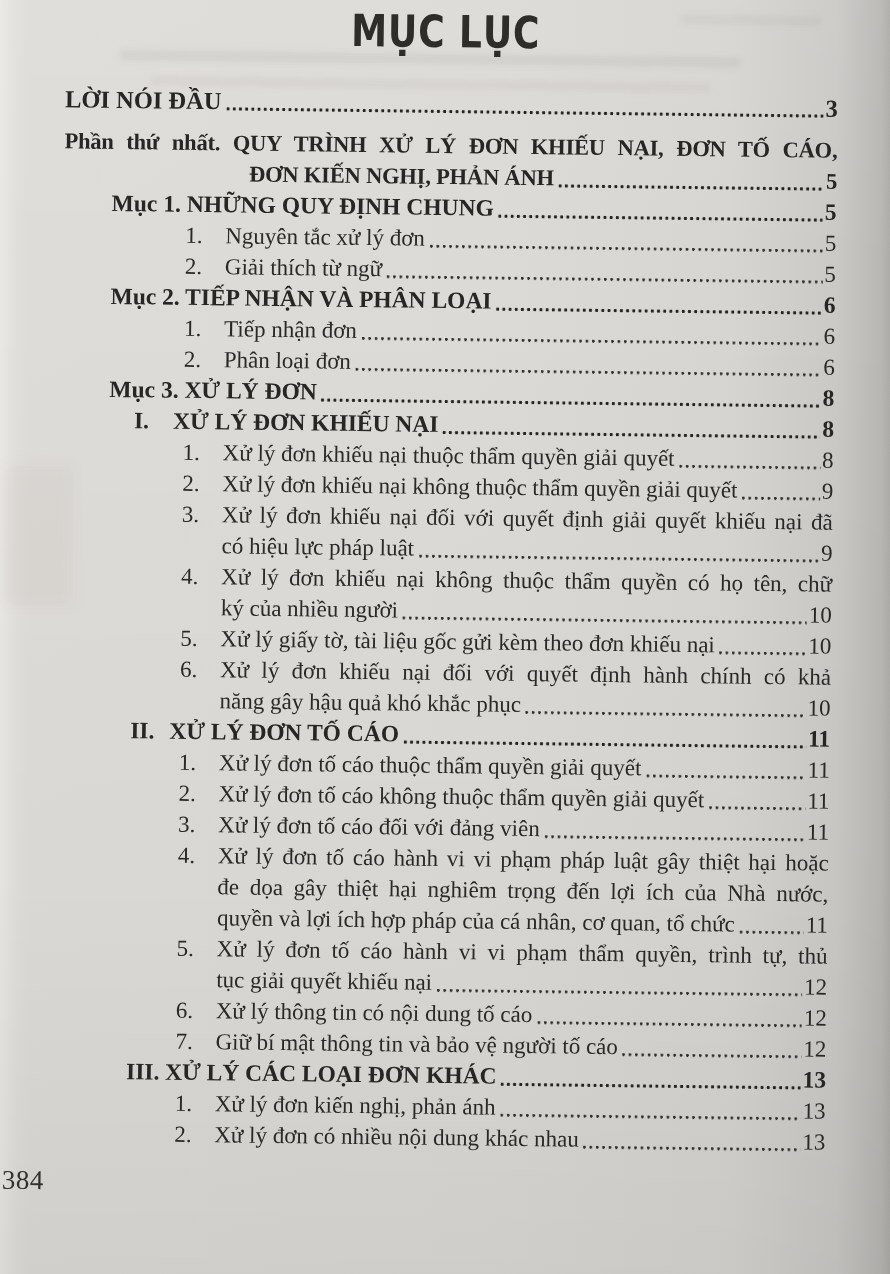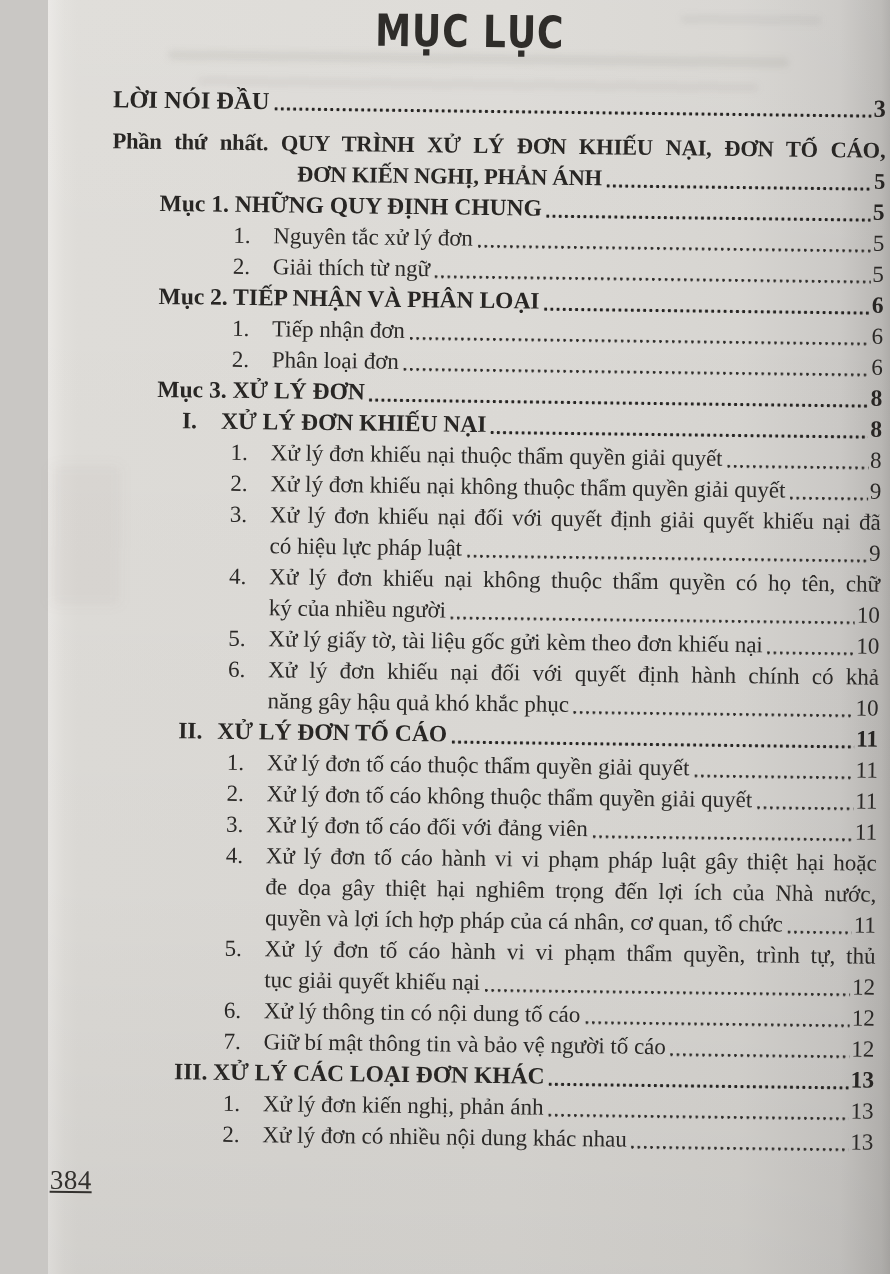--- a/index.html
+++ b/index.html
@@ -6,21 +6,20 @@
   body{
     width:890px;height:1274px;overflow:hidden;position:relative;
     background:#c9c7c4;
     font-family:"Liberation Serif",serif;
   }
   .photo{
     position:absolute;inset:0;
     background:
       linear-gradient(180deg, rgba(255,255,255,.06) 0%, rgba(0,0,0,0) 22%, rgba(0,0,0,.02) 70%, rgba(0,0,0,.06) 100%),
       linear-gradient(90deg,#eae8e5 0px,#e1dfdb 16px,#dedcd8 30px,#dcdad6 55%,#d7d5d1 82%,#cbc9c6 94%,#b9b7b4 99%,#aeaca9 100%);
-    margin-left: 48px;
   }
   .rotate-wrap{
     position:absolute;inset:0;
     transform:rotate(0.7deg);
     transform-origin:445px 100px;
   }
   .title{
     position:absolute;top:8px;left:0;width:100%;margin:0;
     text-align:center;
     font-family:"DejaVu Sans",sans-serif;font-weight:bold;font-size:41px;
@@ -54,21 +53,21 @@
     background-image:radial-gradient(circle at 2.2px 2.4px,#2e2c29 1.2px,rgba(0,0,0,0) 1.55px);
     background-size:6.4px 5px;background-repeat:repeat-x;
   }
   .bold .dots{
     background-image:radial-gradient(circle at 2.2px 2.4px,#262422 1.5px,rgba(0,0,0,0) 1.85px);
     background-size:6.2px 5px;
   }
   .page-num{flex:none;}
   .folio{
     position:absolute;top:1170px;left:15px;
-    font-size:27px;color:#33312e;letter-spacing:.5px;text-decoration:underline;
+    font-size:27px;color:#33312e;letter-spacing:.5px;
   }
 </style>
 </head>
 <body>
 
 <div class="photo">
   <div class="rotate-wrap">
     <div class="ghost g1"></div>
     <div class="ghost g2"></div>
     <div class="ghost g3"></div>

